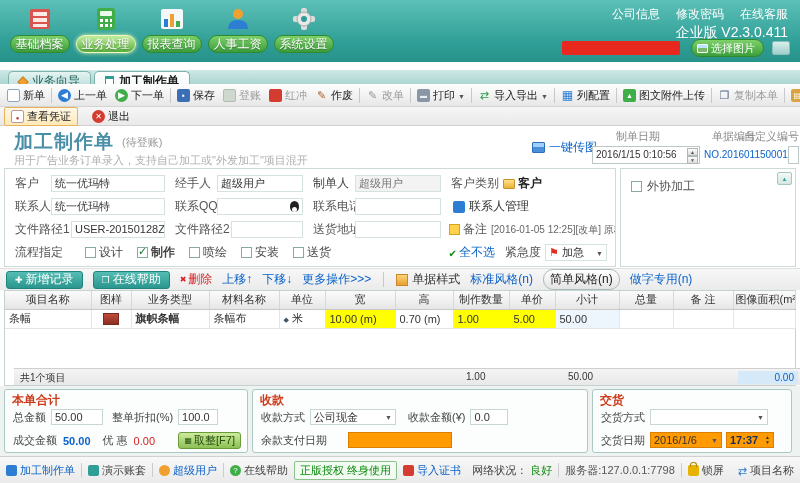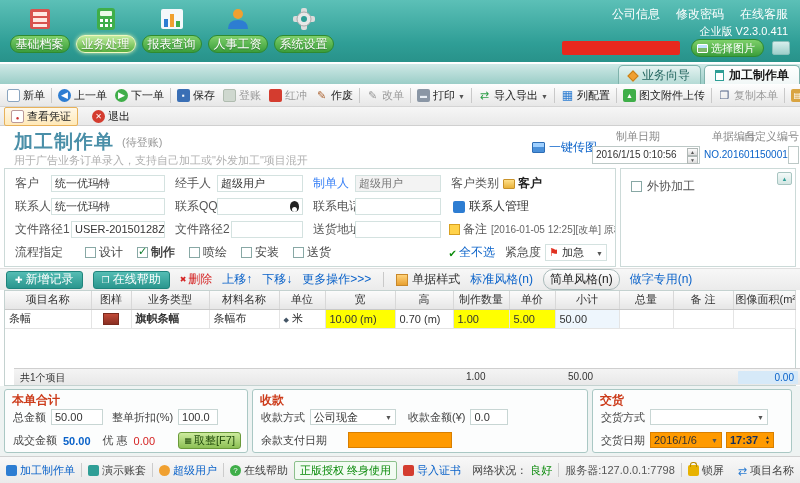--- a/index.html
+++ b/index.html
@@ -8,28 +8,28 @@
 
 
 #header{position:absolute;left:0;top:0;width:800px;height:62px;background:linear-gradient(#5cc0b7,#2f9e96 70%,#28928a);}
 .nav{position:absolute;left:8px;top:2px;display:flex;gap:3px;}
 .nav-item{width:63px;display:flex;flex-direction:column;align-items:center;cursor:pointer;padding-top:2px;}
 .nav-ico{height:30px;display:flex;align-items:center;justify-content:center;}
 .nav-pill{margin-top:1px;width:60px;height:18px;border-radius:9px;background:linear-gradient(#7ed06a,#3b9e3b);border:1px solid #2f8a2f;color:#fff;font-size:12px;text-align:center;line-height:16px;text-shadow:0 1px 1px rgba(0,0,0,.3);}
 .nav-item.active .nav-pill{background:linear-gradient(#c2ec9e,#57b03f);border-color:#f0f8c0;box-shadow:0 0 4px #e0f4b0;}
 .hdr-links{position:absolute;right:12px;top:6px;display:flex;gap:16px;color:#fff;font-size:12px;}
 .hdr-links span{cursor:pointer;}
-.hdr-version{position:absolute;right:12px;top:24px;color:#fff;font-size:11px;}
+.hdr-version{position:absolute;right:12px;top:24px;color:#fff;font-size:14px;}
 .notice{position:absolute;right:120px;top:41px;width:118px;height:14px;background:#e8281e;border-radius:2px;}
 .pickimg{position:absolute;right:36px;top:39px;height:18px;padding:0 8px 0 5px;border-radius:9px;background:linear-gradient(#7ed06a,#3b9e3b);border:1px solid #2f8a2f;color:#fff;font-size:11px;display:flex;align-items:center;gap:3px;cursor:pointer;}
 .pick-ico{display:inline-block;width:11px;height:9px;background:linear-gradient(#bfe4ff 40%,#7db86a 40%);border:1px solid #fff;border-radius:1px;}
 .hdr-corner{position:absolute;right:10px;top:41px;width:18px;height:14px;background:linear-gradient(#d8eeec,#9fcfcb);border:1px solid #8abfba;border-radius:2px;cursor:pointer;}
 
 
-#tabbar{position:absolute;left:0;top:64px;width:800px;height:22px;background:linear-gradient(#cfe9e6,#98ccc6);display:flex;align-items:flex-end;padding-left:8px;gap:3px;border-bottom:1px solid #fff;justify-content:flex-end;}
+#tabbar{position:absolute;left:0;top:70px;width:800px;height:22px;background:linear-gradient(#cfe9e6,#98ccc6);display:flex;align-items:flex-end;padding-left:8px;gap:3px;border-bottom:1px solid #fff;}
 .tab{height:20px;padding:0 10px;border:1px solid #7fb2ac;border-bottom:none;border-radius:5px 5px 0 0;background:linear-gradient(#e4f3f1,#b2d9d4);display:flex;align-items:center;gap:5px;font-size:12px;color:#23655f;cursor:pointer;}
 .tab.active{background:linear-gradient(#ffffff,#f0f7f6);color:#1a1a1a;font-weight:bold;}
 .tico-wizard{width:8px;height:8px;background:#f0a030;border:1px solid #c87f18;transform:rotate(45deg);}
 .tico-doc{width:9px;height:11px;background:#fff;border:1px solid #2f9e96;box-shadow:inset 0 2px 0 #2f9e96;}
 
 
 #toolbar1{position:absolute;left:0;top:84px;width:800px;height:23px;background:linear-gradient(#fefefe,#e7e7e7);border-bottom:1px solid #d4d4d4;display:flex;align-items:center;padding:0 3px;overflow:hidden;white-space:nowrap;}
 .tbtn{display:inline-flex;align-items:center;gap:3px;padding:2px 3px;font-size:11px;color:#222;border:1px solid transparent;border-radius:2px;cursor:pointer;flex:none;}
 .tbtn.dis{color:#9a9a9a;}
 .tsep{width:1px;height:15px;background:#c9c9c9;margin:0 2px;flex:none;}
@@ -347,21 +347,21 @@
     <div class="custom-field"></div>
   </div>
 
   <div id="formarea">
     <div class="fbox">
       <div class="frow">
         <span class="flabel" style="width:36px;">客户</span>
         <div class="fld" style="width:114px;">统一优玛特</div>
         <span class="flabel" style="width:42px;margin-left:10px;">经手人</span>
         <div class="fld" style="width:86px;">超级用户</div>
-        <span class="flabel" style="width:42px;margin-left:10px;color:#3b82f6;">制单人</span>
+        <span class="flabel" style="width:42px;margin-left:10px;color:#404040;">制单人</span>
         <div class="fld gray" style="width:86px;">超级用户</div>
         <span class="flabel" style="width:52px;margin-left:10px;">客户类别</span>
         <span class="fold"></span>
         <span class="catval" style="margin-left:3px;">客户</span>
       </div>
       <div class="frow">
         <span class="flabel" style="width:36px;">联系人</span>
         <div class="fld" style="width:114px;">统一优玛特</div>
         <span class="flabel" style="width:42px;margin-left:10px;">联系QQ</span>
         <div class="fld qqfld" style="width:86px;">

